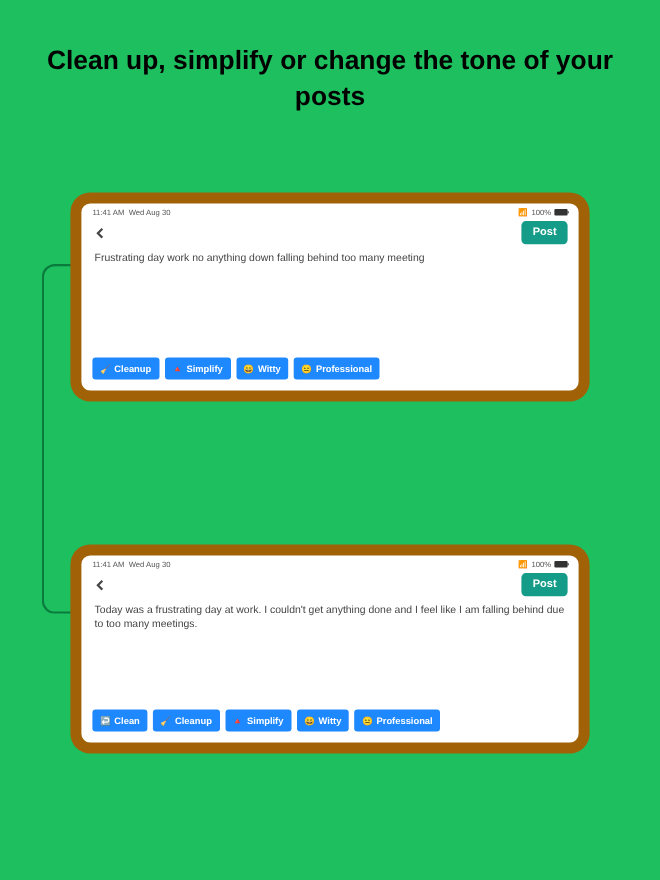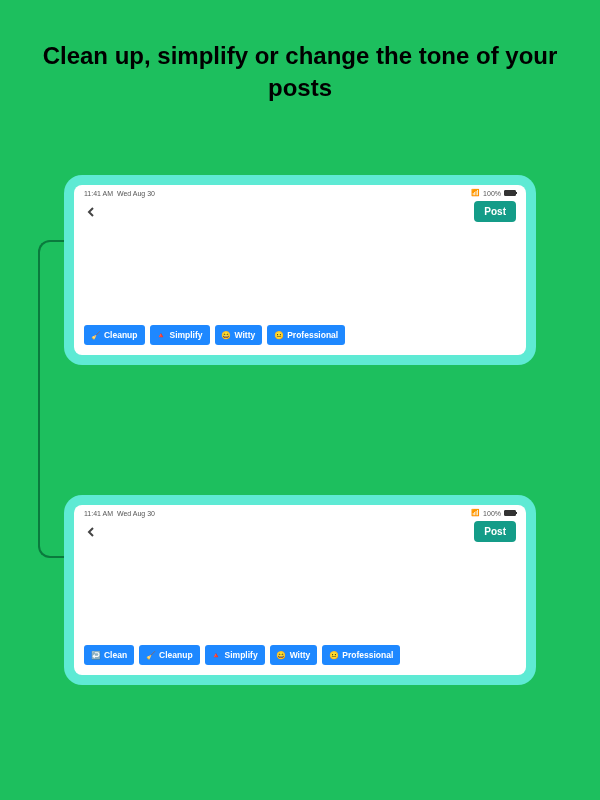--- a/index.html
+++ b/index.html
@@ -22,21 +22,21 @@
   .frames {
     position: absolute;
     left: 0; right: 0; top: 175px;
     display: flex;
     flex-direction: column;
     align-items: center;
     gap: 130px;
   }
   .tablet {
     width: 472px;
-    background: #5eead4;
+    background: #a16207;
     border-radius: 18px;
     padding: 10px;
     position: relative;
     z-index: 2;
   }
   .screen {
     background: #fff;
     border-radius: 8px;
     height: 170px;
     display: flex;
@@ -118,20 +118,21 @@
         </span>
       </div>
       <div class="topbar">
         <span class="back-icon">
           <svg viewBox="0 0 10 10">
               <polyline points="7,1 3,5 7,9"></polyline>
             </svg>
         </span>
         <button class="post-btn">Post</button>
       </div>
+      <div class="post-text">Frustrating day work no anything down falling behind too many meeting</div>
       <div class="actions">
         <button class="action-btn">
             <span class="action-emoji">🧹</span>
             <span>Cleanup</span>
           </button>
         <button class="action-btn">
             <span class="action-emoji">🔺</span>
             <span>Simplify</span>
           </button>
         <button class="action-btn">
@@ -157,20 +158,21 @@
         </span>
       </div>
       <div class="topbar">
         <span class="back-icon">
           <svg viewBox="0 0 10 10">
               <polyline points="7,1 3,5 7,9"></polyline>
             </svg>
         </span>
         <button class="post-btn">Post</button>
       </div>
+      <div class="post-text">Today was a frustrating day at work. I couldn't get anything done and I feel like I am falling behind due to too many meetings.</div>
       <div class="actions">
         <button class="action-btn">
             <span class="action-emoji">↩️</span>
             <span>Clean</span>
           </button>
         <button class="action-btn">
             <span class="action-emoji">🧹</span>
             <span>Cleanup</span>
           </button>
         <button class="action-btn">

